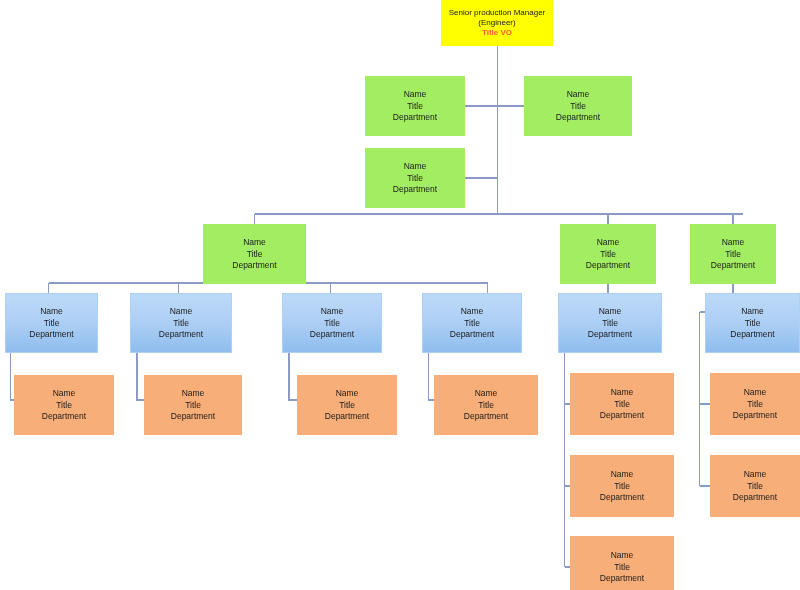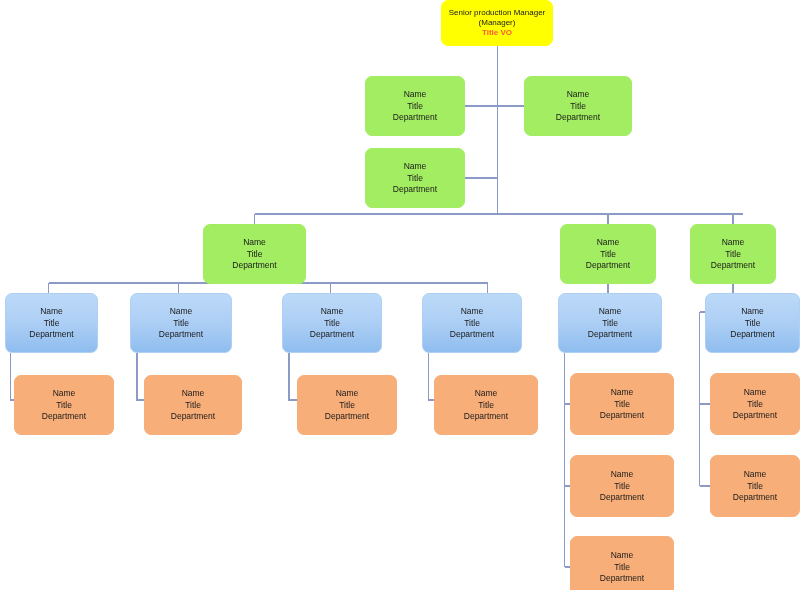--- a/index.html
+++ b/index.html
@@ -25,21 +25,20 @@
     box-sizing:border-box;
     display:flex;
     flex-direction:column;
     align-items:center;
     justify-content:center;
     text-align:center;
     line-height:1.0;
     color:#1a1a1a;
     font-size:8.5px;
     overflow:hidden;
-    border-radius:7px;
   }
   .node .line{
     display:block;
     width:100%;
     padding:1.5px 0;
     white-space:nowrap;
   }
   
   .node.root{
     background:#FFFF00;
@@ -117,21 +116,21 @@
 
       <path d="M699.5,312 L699.5,486"></path>
       <path d="M699.5,312 L705,312"></path>
       <path d="M699.5,404 L710,404"></path>
       <path d="M699.5,486 L710,486"></path>
     </g>
   </svg>
 
   <div class="node root" style="left:441px;top:0px;width:112px;height:46px;">
     <span class="line">Senior production Manager</span>
-    <span class="line">(Manager)</span>
+    <span class="line">(Engineer)</span>
     <span class="line accent">Title VO</span>
   </div>
 
   <div class="node green" style="left:365px;top:76px;width:100px;height:60px;">
     <span class="line">Name</span>
     <span class="line">Title</span>
     <span class="line">Department</span>
   </div>
   <div class="node green" style="left:524px;top:76px;width:108px;height:60px;">
     <span class="line">Name</span>

